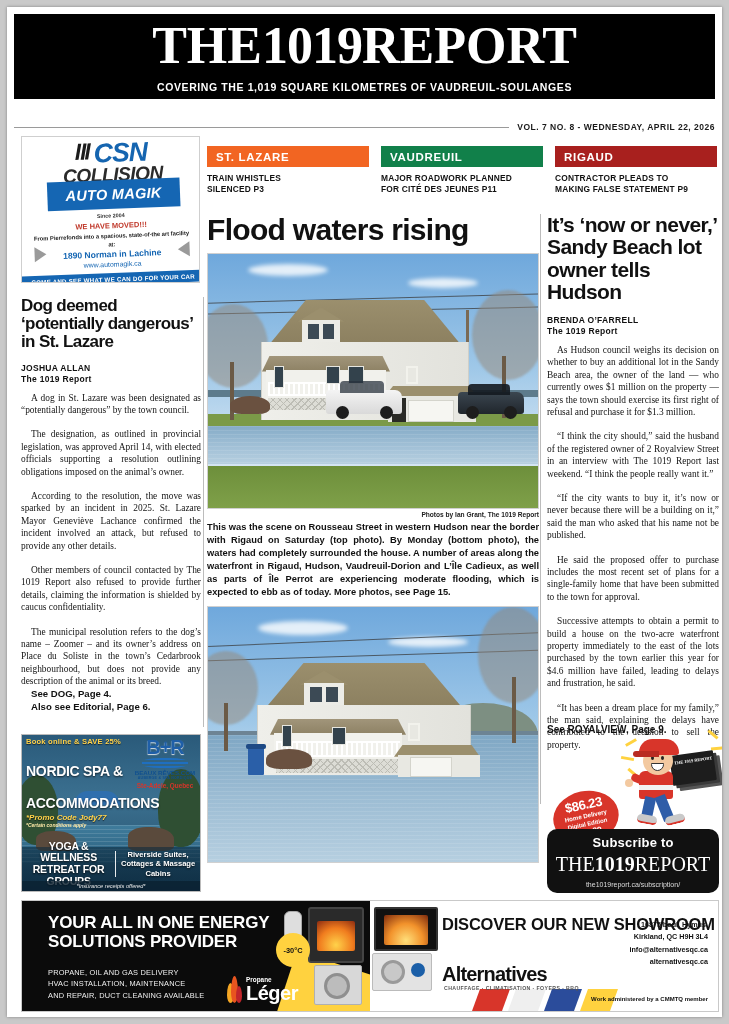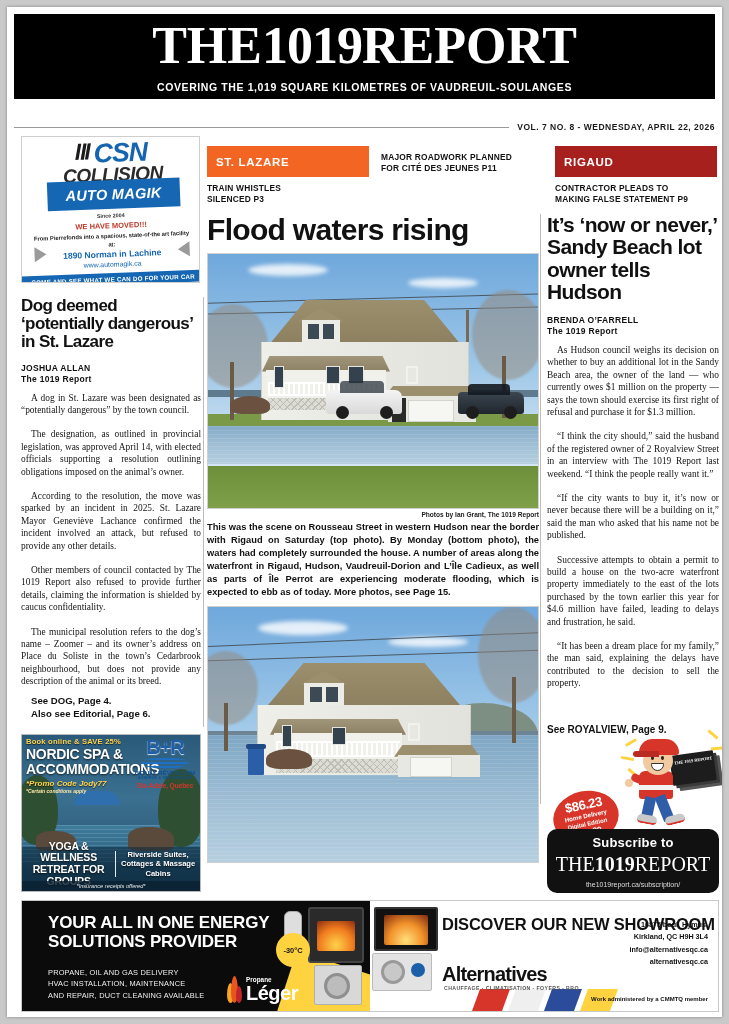--- a/index.html
+++ b/index.html
@@ -136,21 +136,21 @@
   }
 
   
   .teasers {
     position: absolute; left: 200px; top: 139px;
     width: 512px; height: 62px;
     display: flex; gap: 12px;
   }
   .teaser { width: 162px; }
   .teaser-box {
-    height: 31px; display: flex; align-items: center;
+    height: 21px; display: flex; align-items: center;
     padding-left: 9px;
   }
   .teaser-box span {
     color: #fff; font-weight: 700; font-size: 11.5px; letter-spacing: .7px;
   }
   .teaser-text {
     margin-top: 6px; font-size: 8.4px; font-weight: 600;
     color: #111; line-height: 1.35; letter-spacing: .2px;
   }
   .teaser-text b { font-weight: 700; }
@@ -252,21 +252,21 @@
   .byline { margin-top: 11px; font-size: 8.5px; font-weight: 700; letter-spacing: .3px; color:#111; }
   .byline .org { display:block; margin-top: 1px; }
   .story-body {
     margin-top: 8px;
     font-family: "Liberation Serif", serif;
     font-size: 9.4px; line-height: 1.32; color: #141414; text-align: justify;
   }
   .story-body p { text-indent: 10px; }
   .story-body p + p { margin-top: 12px; }
   .see-line {
-    margin-top: 7px; font-size: 9.6px; font-weight: 700; color:#111; line-height:1.35;
+    font-size: 9.6px; font-weight: 700; color:#111; line-height:1.35;
     padding-left: 10px;
   }
 
   
   .right-col {
     position: absolute; left: 540px; top: 207px; width: 172px;
   }
   .right-col-rule { position: absolute; left: 533px; top: 207px; width:1px; height: 590px; background:#bcbcbc; }
   .royal-head {
     font-size: 21px; font-weight: 700; letter-spacing: -.6px;
@@ -288,21 +288,21 @@
   .spa-umbrella { position:absolute; left:52px; top:56px; width:46px; height:14px;
     background:#2f6fae; border-radius: 46px 46px 0 0; }
   .spa-rock { position:absolute; background:#5a4a3c; border-radius: 40% 50% 20% 20%; }
   .spa-tree { position:absolute; background:#2f4f33; border-radius: 50% 50% 45% 45%; filter: blur(.5px); }
   .spa-top-banner {
     position:absolute; left:0; right:0; top:0; padding: 2px 4px 0;
   }
   .spa-book { font-size:7.6px; font-weight:700; color:#ffd24a; letter-spacing:.2px;
               text-shadow: 0 1px 1px rgba(0,0,0,.6); }
   .spa-title { font-size: 14px; font-weight:700; color:#fff; line-height:1.02; letter-spacing:-.3px;
-               text-shadow: 0 1px 2px rgba(0,0,0,.7); margin-top:1px; }
+               text-shadow: 0 1px 2px rgba(0,0,0,.7); margin-top:18px; }
   .spa-promo { font-size: 8px; font-weight:700; color:#ffd24a; font-style: italic; margin-top:2px;
                text-shadow: 0 1px 1px rgba(0,0,0,.6); }
   .spa-promo2 { font-size: 5px; font-weight:700; color:#ffe9a8; font-style: italic; }
   .spa-br {
     position:absolute; right:4px; top:2px; width:62px; text-align:center;
   }
   .spa-br .brl { font-size: 20px; font-weight:700; color:#1f5fa8;
                  text-shadow: 0 1px 1px rgba(255,255,255,.8); letter-spacing:-1px; line-height:1; }
   .spa-br .brw { width: 46px; height: 10px; margin: 1px auto 0;
                  background: repeating-linear-gradient(to bottom, #1f6fc0 0 2px, transparent 2px 4px);
@@ -477,20 +477,23 @@
       <div class="teaser-box" id="tb0" style="background: rgb(242, 101, 34);">
         <span>ST. LAZARE</span>
       </div>
       <div class="teaser-text">
         <span>TRAIN WHISTLES</span><br>
         <span>SILENCED</span>
         <b>P3</b>
       </div>
     </div>
     <div class="teaser">
+      <div class="teaser-box" id="tb1" style="background: rgb(17, 128, 74);">
+        <span>VAUDREUIL</span>
+      </div>
       <div class="teaser-text">
         <span>MAJOR ROADWORK PLANNED</span><br>
         <span>FOR CITÉ DES JEUNES</span>
         <b>P11</b>
       </div>
     </div>
     <div class="teaser">
       <div class="teaser-box" id="tb2" style="background: rgb(168, 32, 30);">
         <span>RIGAUD</span>
       </div>
@@ -634,20 +637,21 @@
   <div class="right-col">
     <div class="royal-head">It’s ‘now or never,’ Sandy Beach lot owner tells Hudson</div>
     <div class="byline">
       <span>BRENDA O’FARRELL</span>
       <span class="org">The 1019 Report</span>
     </div>
     <div class="story-body">
       <p>As Hudson council weighs its decision on whether to buy an additional lot in the Sandy Beach area, the owner of the land — who currently owes $1 million on the property — says the town should exercise its first right of refusal and purchase it for $1.3 million.</p>
       <p>“I think the city should,” said the husband of the registered owner of 2 Royalview Street in an interview with The 1019 Report last weekend. “I think the people really want it.”</p>
       <p>“If the city wants to buy it, it’s now or never because there will be a building on it,” said the man who asked that his name not be published.</p>
+      <p>He said the proposed offer to purchase includes the most recent set of plans for a single-family home that have been submitted to the town for approval.</p>
       <p>Successive attempts to obtain a permit to build a house on the two-acre waterfront property immediately to the east of the lots purchased by the town earlier this year for $4.6 million have failed, leading to delays and frustration, he said.</p>
       <p>“It has been a dream place for my family,” the man said, explaining the delays have contributed to the decision to sell the property.</p>
     </div>
   </div>
 
   <div class="spa-ad">
     <div class="spa-photo">
       <div class="spa-water"></div>
       <div class="spa-tree" style="left:-6px;top:40px;width:42px;height:70px;"></div>
       <div class="spa-tree" style="right:-4px;top:34px;width:46px;height:78px;"></div>

